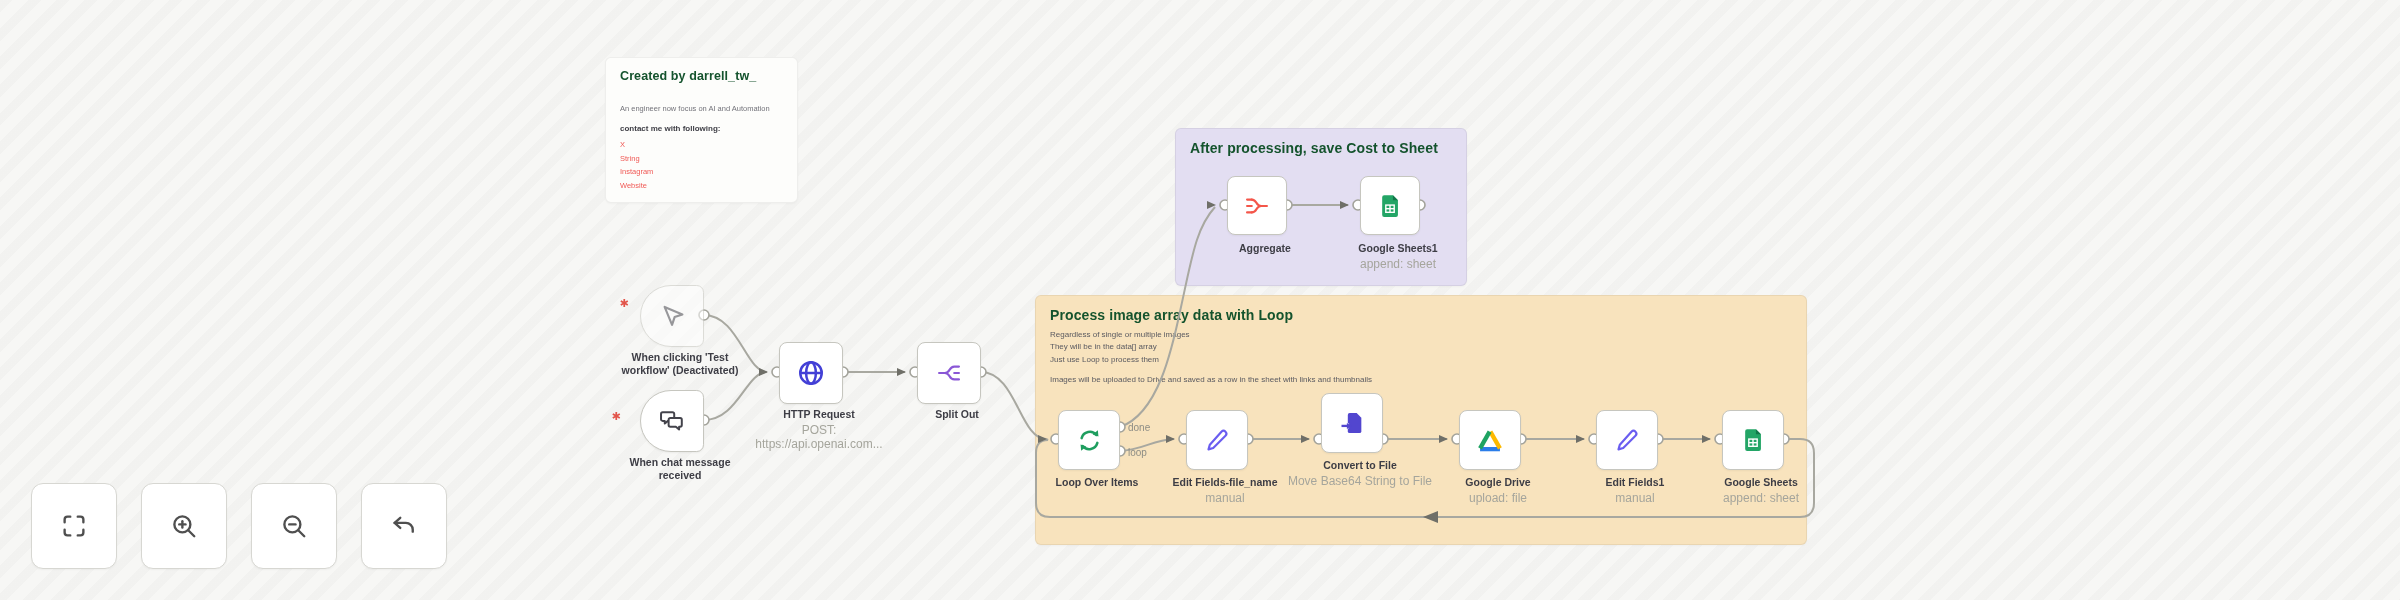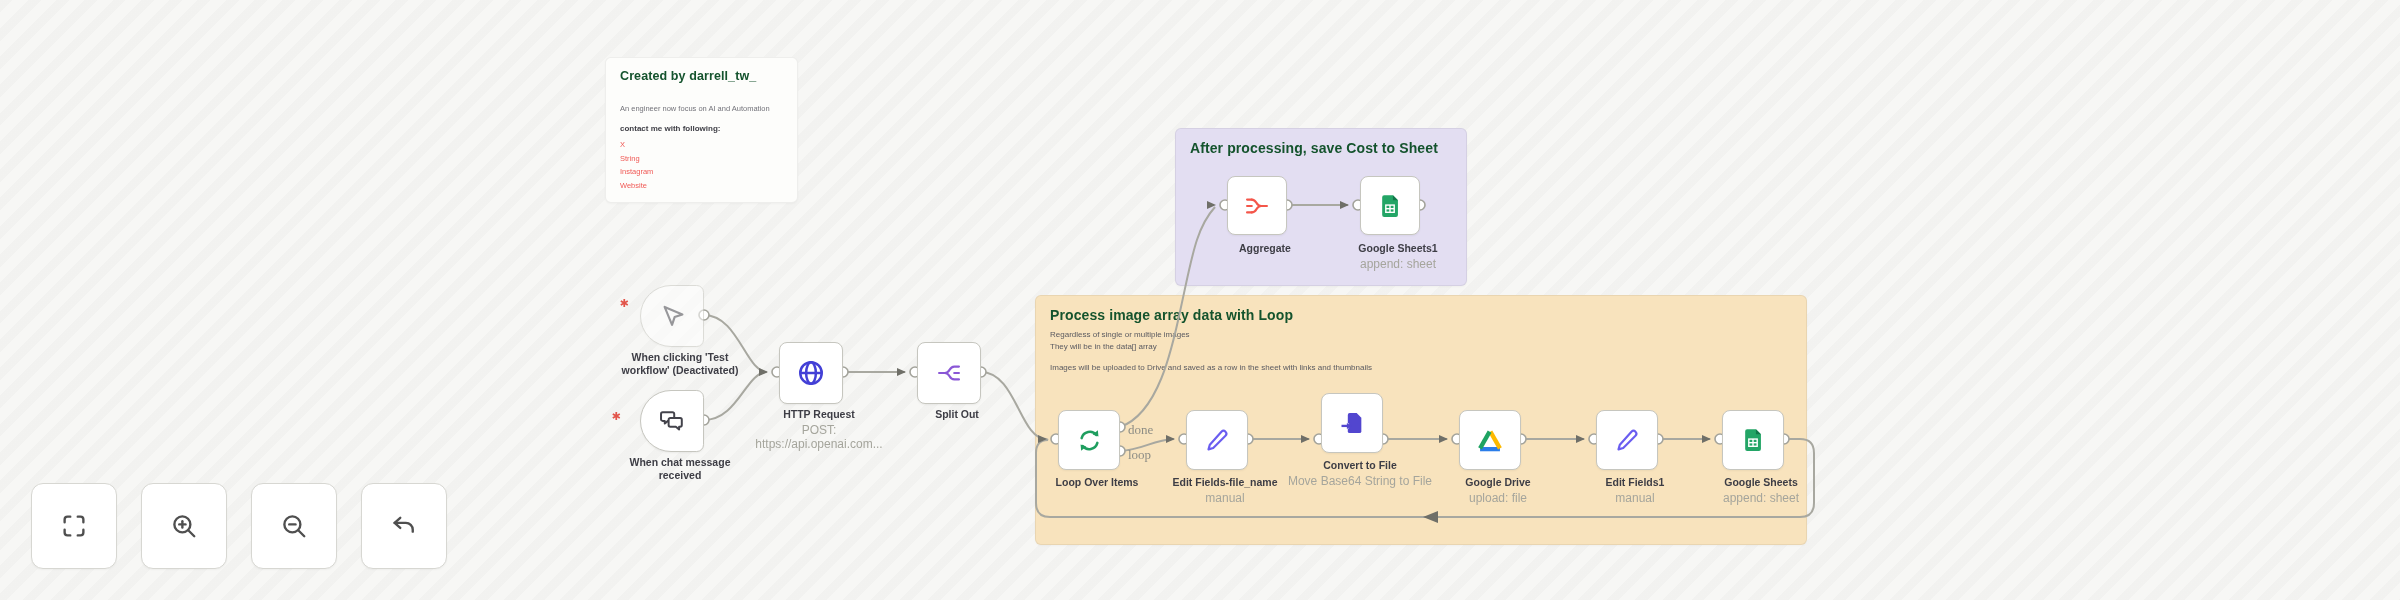--- a/index.html
+++ b/index.html
@@ -37,21 +37,21 @@
   .ncard{width:62px;height:60px;background:#fff;border:1px solid #c6c6bf;border-radius:8px;
          box-shadow:0 1px 2px rgba(0,0,0,0.05);display:flex;align-items:center;justify-content:center;}
   .trigger .ncard{border-radius:34px 8px 8px 34px;}
   .small .ncard{width:58px;height:57px;}
   .deactivated .ncard{opacity:.55;}
   .nlabel{position:absolute;top:66px;left:50%;transform:translateX(-50%);
           width:160px;text-align:center;padding-left:16px;}
   .nl-main{font-size:10.5px;font-weight:600;color:#3d3d45;line-height:1.25;}
   .nl-sub{font-size:12px;color:#a5a59c;margin-top:2px;}
   .redmark{position:absolute;z-index:3;color:#e2544a;font-size:11px;transform:translate(-50%,-50%);}
-  .portlabel{position:absolute;z-index:3;font-size:13px;color:#8d8d85;font-family:Liberation Serif, serif;}
+  .portlabel{position:absolute;z-index:3;font-size:10px;color:#8d8d85;}
   
   .controls{position:absolute;left:31px;top:483px;display:flex;gap:24px;z-index:4;}
   .ctrl{width:84px;height:84px;background:#fff;border:1.5px solid #d7d7d2;border-radius:12px;
         box-shadow:0 1px 2px rgba(0,0,0,0.04);display:flex;align-items:center;justify-content:center;cursor:pointer;}
   .ctrl svg{stroke:#4f4f4f;fill:none;stroke-width:1.9;stroke-linecap:round;stroke-linejoin:round;}
 </style>
 </head>
 <body>
 
 <div class="canvas">
@@ -71,20 +71,21 @@
 
   <div class="note note-cost" style="left:1175px;top:128px;width:292px;height:158px;">
     <div class="note-title">After processing, save Cost to Sheet</div>
   </div>
 
   <div class="note note-loop" style="left:1035px;top:295px;width:772px;height:250px;">
     <div class="note-title">Process image array data with Loop</div>
     <div class="loop-body">
       <div>Regardless of single or multiple images</div>
       <div>They will be in the data[] array</div>
+      <div>Just use Loop to process them</div>
       <div class="gap"></div>
       <div>Images will be uploaded to Drive and saved as a row in the sheet with links and thumbnails</div>
     </div>
   </div>
 
   <svg class="wires" width="2400" height="600">
 
     <path class="wire" d="M704,315 C738,315 746,372 767,372"></path>
 
     <path class="wire" d="M704,420 C738,420 746,372 767,372"></path>

